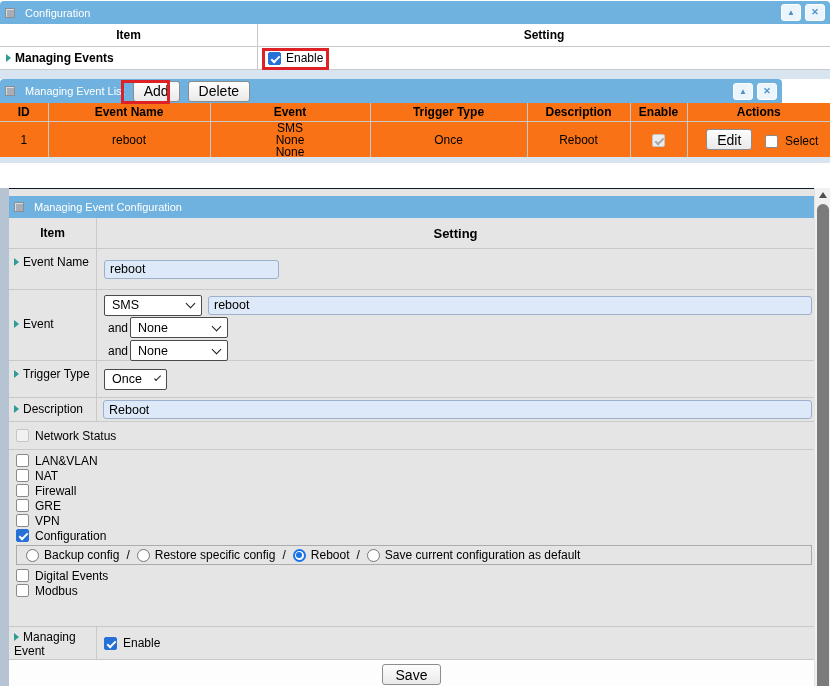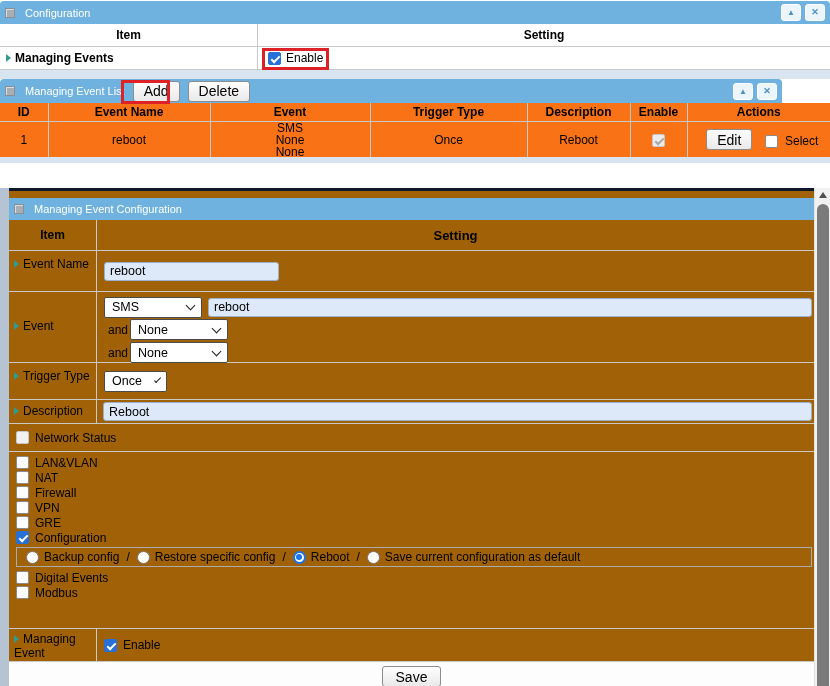--- a/index.html
+++ b/index.html
@@ -68,22 +68,22 @@
   table.mel-t th, table.mel-t td { border:1px solid #c9c9c9; text-align:center; vertical-align:middle; }
   table.mel-t th { height:18px; font-weight:bold; font-size:12px; }
   table.mel-t td { height:36px; font-size:12px; }
   td.ev-lines div { line-height:12px; }
   td.act-cell { text-align:left; padding-left:7px; }
   td.act-cell .cb { margin-left:9px; margin-right:4px; }
 
   
   .mec { position:absolute; top:188px; left:0; width:814px; height:498px; }
   .mec-strip { position:absolute; left:0; top:0; width:9px; height:498px; background:#B6C3D3; }
-  .mec-body { position:absolute; left:9px; top:0; width:805px; height:498px; background:#a16207;
-        border-top:3px solid #0f172a; padding-top:7px; }
+  .mec-body { position:absolute; left:9px; top:0; width:805px; height:498px; background:#e5e5e5;
+        border-top:1px solid #0f172a; padding-top:7px; }
   .mec-body .phead { border-radius:0; height:22px; }
   .mrow { display:flex; border-bottom:1px solid #c9c9c9; }
   .mitem { width:88px; border-right:1px solid #c9c9c9; padding:6px 2px 2px 5px; font-size:12px; }
   .mset { flex:1; min-width:0; }
   .mrow.mhead { height:31px; font-weight:bold; font-size:13px; }
   .mrow.mhead .mitem, .mrow.mhead .mset { display:flex; align-items:center; justify-content:center; padding:0; }
   .mrow.r-name { height:41px; } .mrow.r-name .mset { display:flex; align-items:center; padding-left:7px; }
   .mrow.r-event { height:71px; }
   .evline { display:flex; align-items:center; height:23px; padding-left:7px; }
   .evline.first { padding-top:4px; height:26px; }
@@ -289,25 +289,25 @@
             <div class="ckline">
               <span class="cb"></span>
               <span>NAT</span>
             </div>
             <div class="ckline">
               <span class="cb"></span>
               <span>Firewall</span>
             </div>
             <div class="ckline">
               <span class="cb"></span>
+              <span>GRE</span>
+            </div>
+            <div class="ckline">
+              <span class="cb"></span>
               <span>VPN</span>
-            </div>
-            <div class="ckline">
-              <span class="cb"></span>
-              <span>GRE</span>
             </div>
             <div class="ckline">
               <span class="cb checked"></span>
               <span>Configuration</span>
             </div>
           </div>
           <div class="adminbox">
             <span class="radio"></span>
             <span>Backup config</span>
             <span class="slash">/</span>

